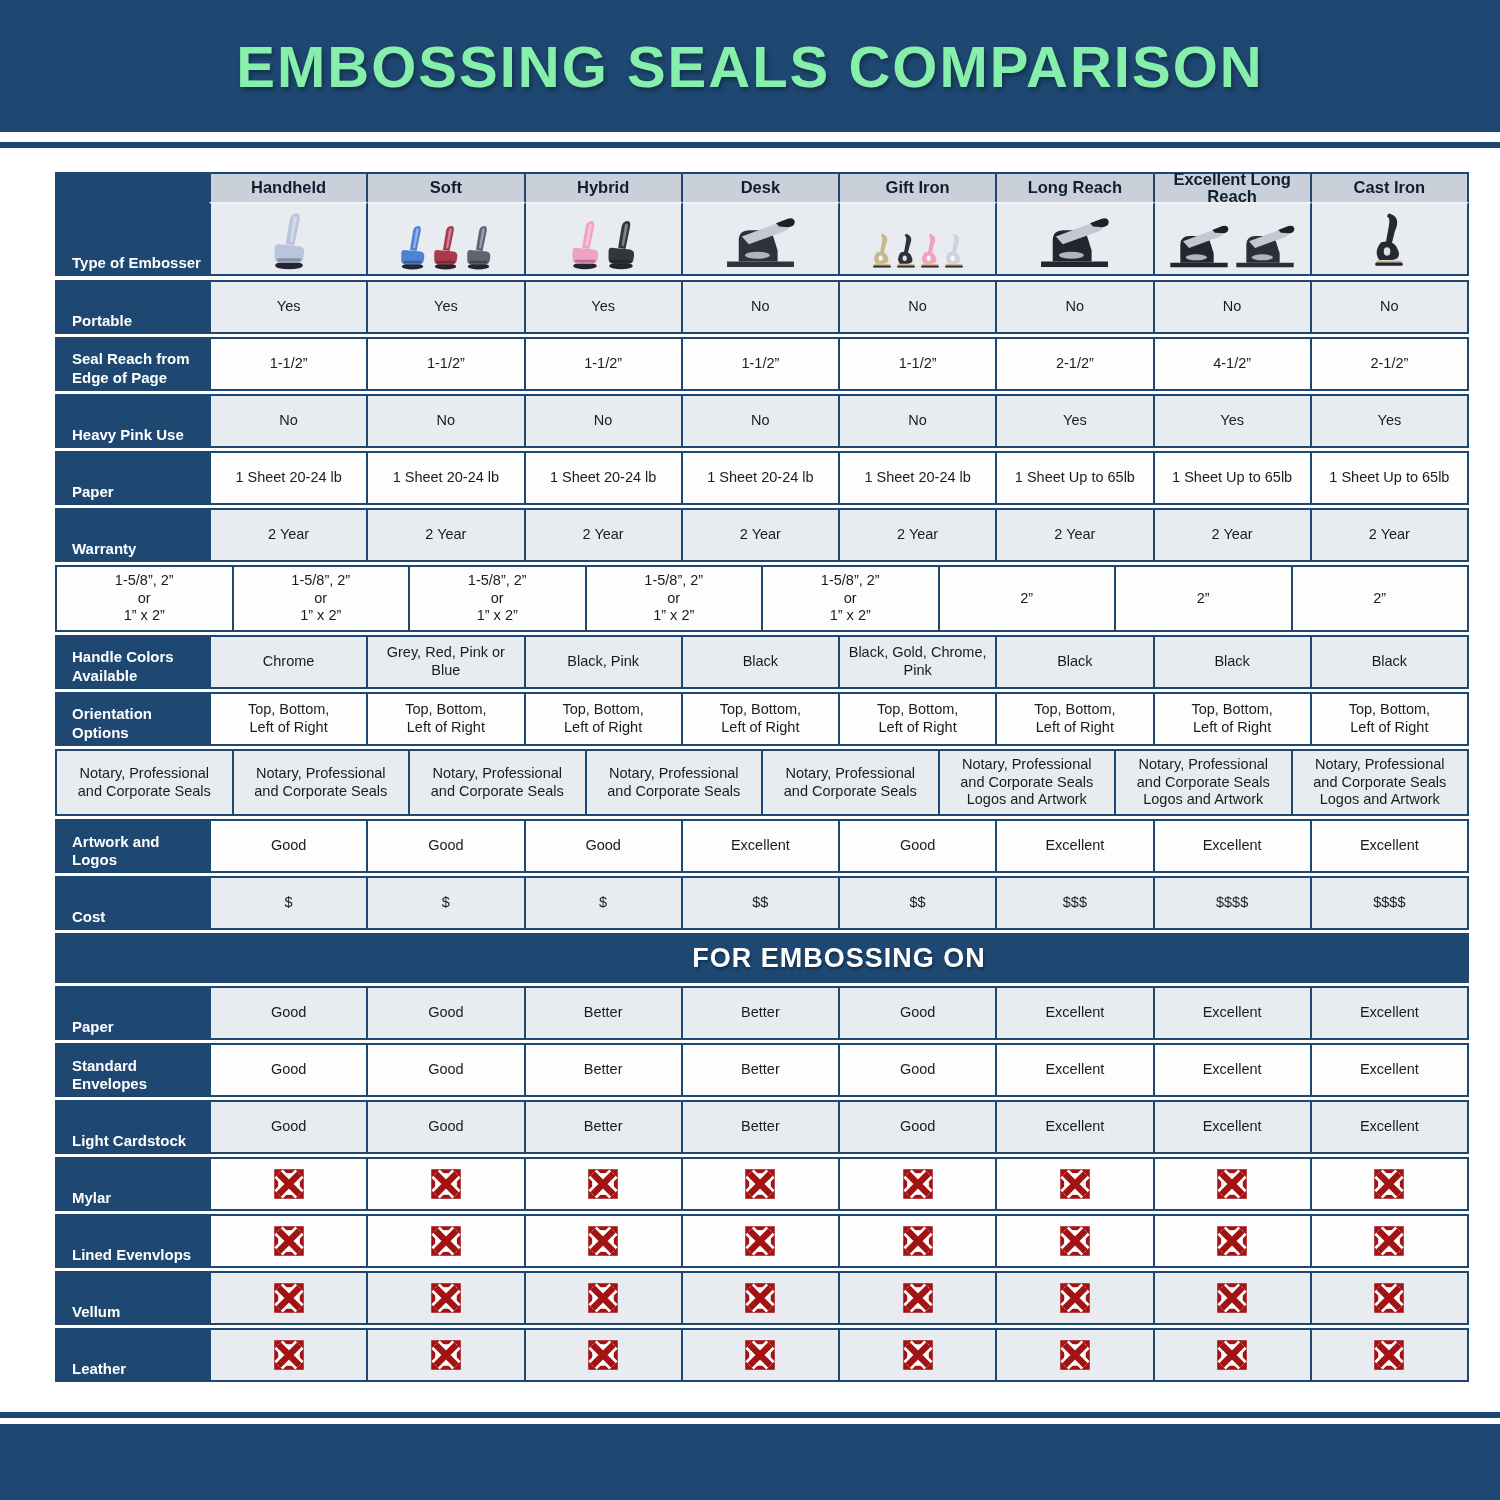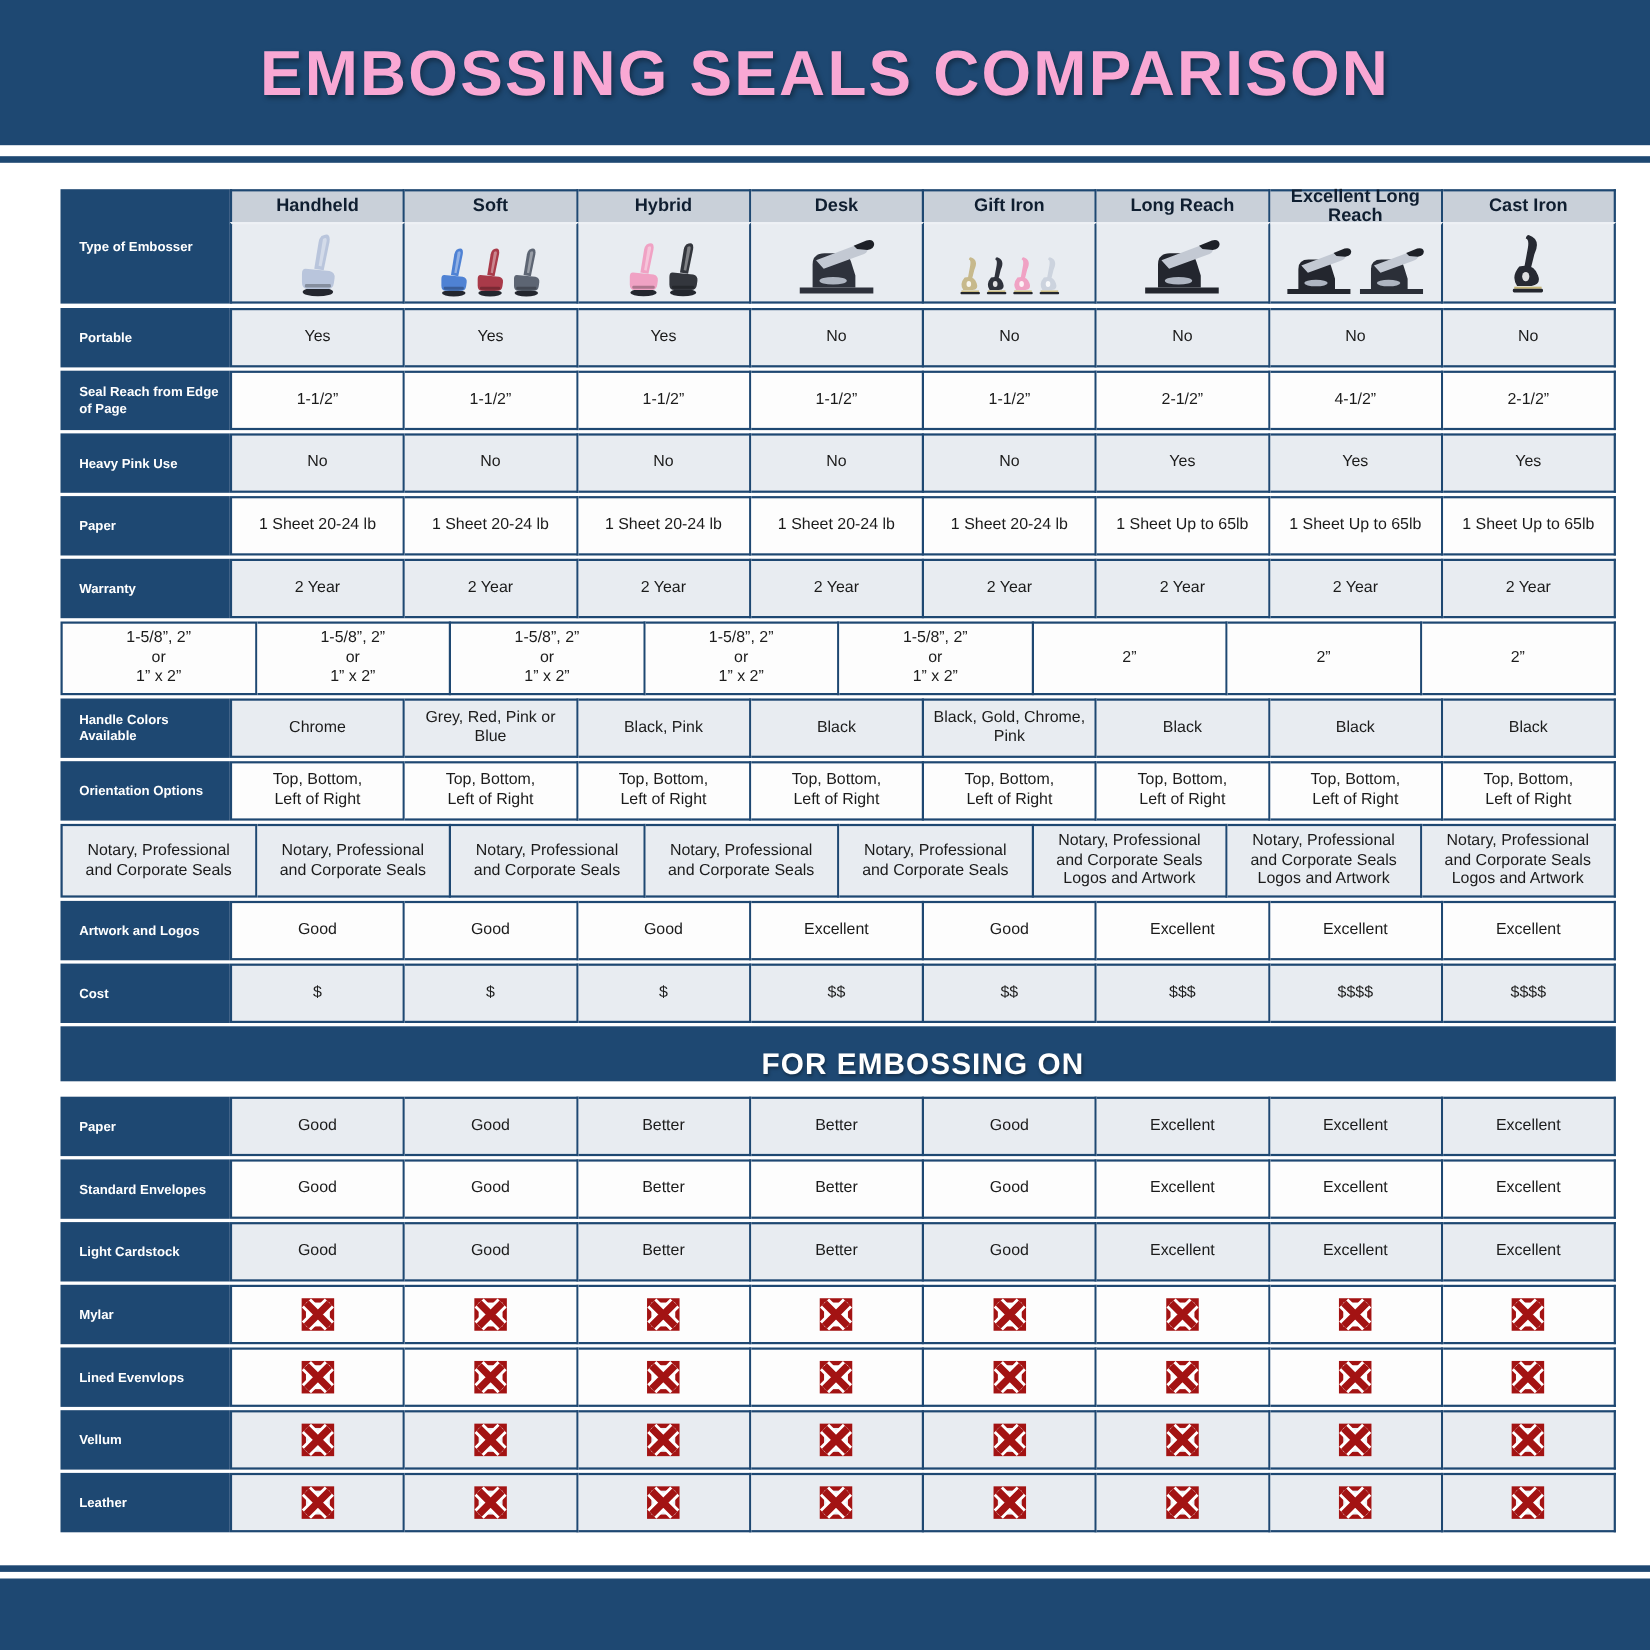--- a/index.html
+++ b/index.html
@@ -2,40 +2,40 @@
 <html style="--navy: #1e4872; --chbg: #c9d0d9; --rowlight: #e8ecf1; --rowwhite: #fdfdfd; --xred: #a31313;"><head>
 <meta charset="utf-8">
 <style>
   :root{
     --navy:#1e4872; --chbg:#c9d0d9; --rowlight:#e8ecf1; --rowwhite:#fdfdfd; --xred:#a31313;
   }
   *{margin:0;padding:0;box-sizing:border-box}
   body{width:1500px;height:1500px;background:#ffffff;font-family:"Liberation Sans",sans-serif;overflow:hidden}
   .page{display:flex;flex-direction:column;height:1500px}
   .title-band{height:132px;background:var(--navy);display:flex;align-items:center;justify-content:center;flex:0 0 auto}
-  .title-band h1{font-size:58px;font-weight:700;color:#f9a8d4;letter-spacing:2px;text-shadow:2px 3px 5px rgba(0,0,0,.35)}
+  .title-band h1{font-size:58px;font-weight:700;color:#86efac;letter-spacing:2px;text-shadow:2px 3px 5px rgba(0,0,0,.35)}
   .rule{height:6px;background:var(--navy);flex:0 0 auto}
   .rule-top{margin-top:10px}
   .rule-bottom{margin-top:27px}
   .table-wrap{margin:24px 31px 0 55px;flex:0 0 auto}
   .trow{display:flex;margin-bottom:3px}
-  .rhead{flex:0 0 154px;background:var(--navy);color:#ffffff;font-weight:700;font-size:12px;line-height:1.22;display:flex;align-items:center;padding:4px 8px 4px 17px}
+  .rhead{flex:0 0 154px;background:var(--navy);color:#ffffff;font-weight:700;font-size:15px;line-height:1.22;display:flex;align-items:flex-end;padding:4px 8px 4px 17px}
   .cell{flex:1 1 0;border:2px solid var(--navy);border-left:0;display:flex;align-items:center;justify-content:center;text-align:center;font-size:14.5px;color:#1b1b1b;line-height:1.22;white-space:pre-line;padding:5px 6px;min-height:54px}
   .cell.first{border-left:2px solid var(--navy)}
   .tone-light .cell{background:var(--rowlight)}
   .tone-white .cell{background:var(--rowwhite)}
   .group-head{display:flex;margin-bottom:4px}
   .head-stack{flex:1 1 0;display:flex;flex-direction:column}
   .chrow{display:flex}
   .chead{flex:1 1 0;height:30px;background:var(--chbg);border:2px solid var(--navy);border-left:0;border-bottom:0;display:flex;align-items:center;justify-content:center;font-weight:700;font-size:16.5px;color:#0f1e30;text-align:center;line-height:1.05;padding:0 2px}
   .chead.first{border-left:2px solid var(--navy)}
   .imrow{display:flex}
   .img-cell{flex:1 1 0;height:74px;background:var(--rowlight);border:2px solid var(--navy);border-left:0;border-top:2px solid #eef1f5;display:flex;align-items:flex-end;justify-content:center;gap:2px;padding:3px 2px 4px}
   .img-cell.first{border-left:2px solid var(--navy)}
-  .banner{height:50px;background:var(--navy);margin-bottom:14px;display:flex;align-items:flex-end;justify-content:center;padding-left:154px}
+  .banner{height:50px;background:var(--navy);margin-bottom:3px;display:flex;align-items:center;justify-content:center;padding-left:154px}
   .banner span{color:#ffffff;font-weight:700;font-size:27px;letter-spacing:1px;text-shadow:1px 2px 3px rgba(0,0,0,.4)}
   .footer-band{background:var(--navy);margin-top:6px;flex:1 1 auto}
   .x-icon{width:34px;height:34px;color:var(--xred);display:block}
   .embosser-svg{display:block}
 </style>
 </head>
 <body>
 
 <svg width="0" height="0" style="position:absolute" aria-hidden="true">
   <defs>

